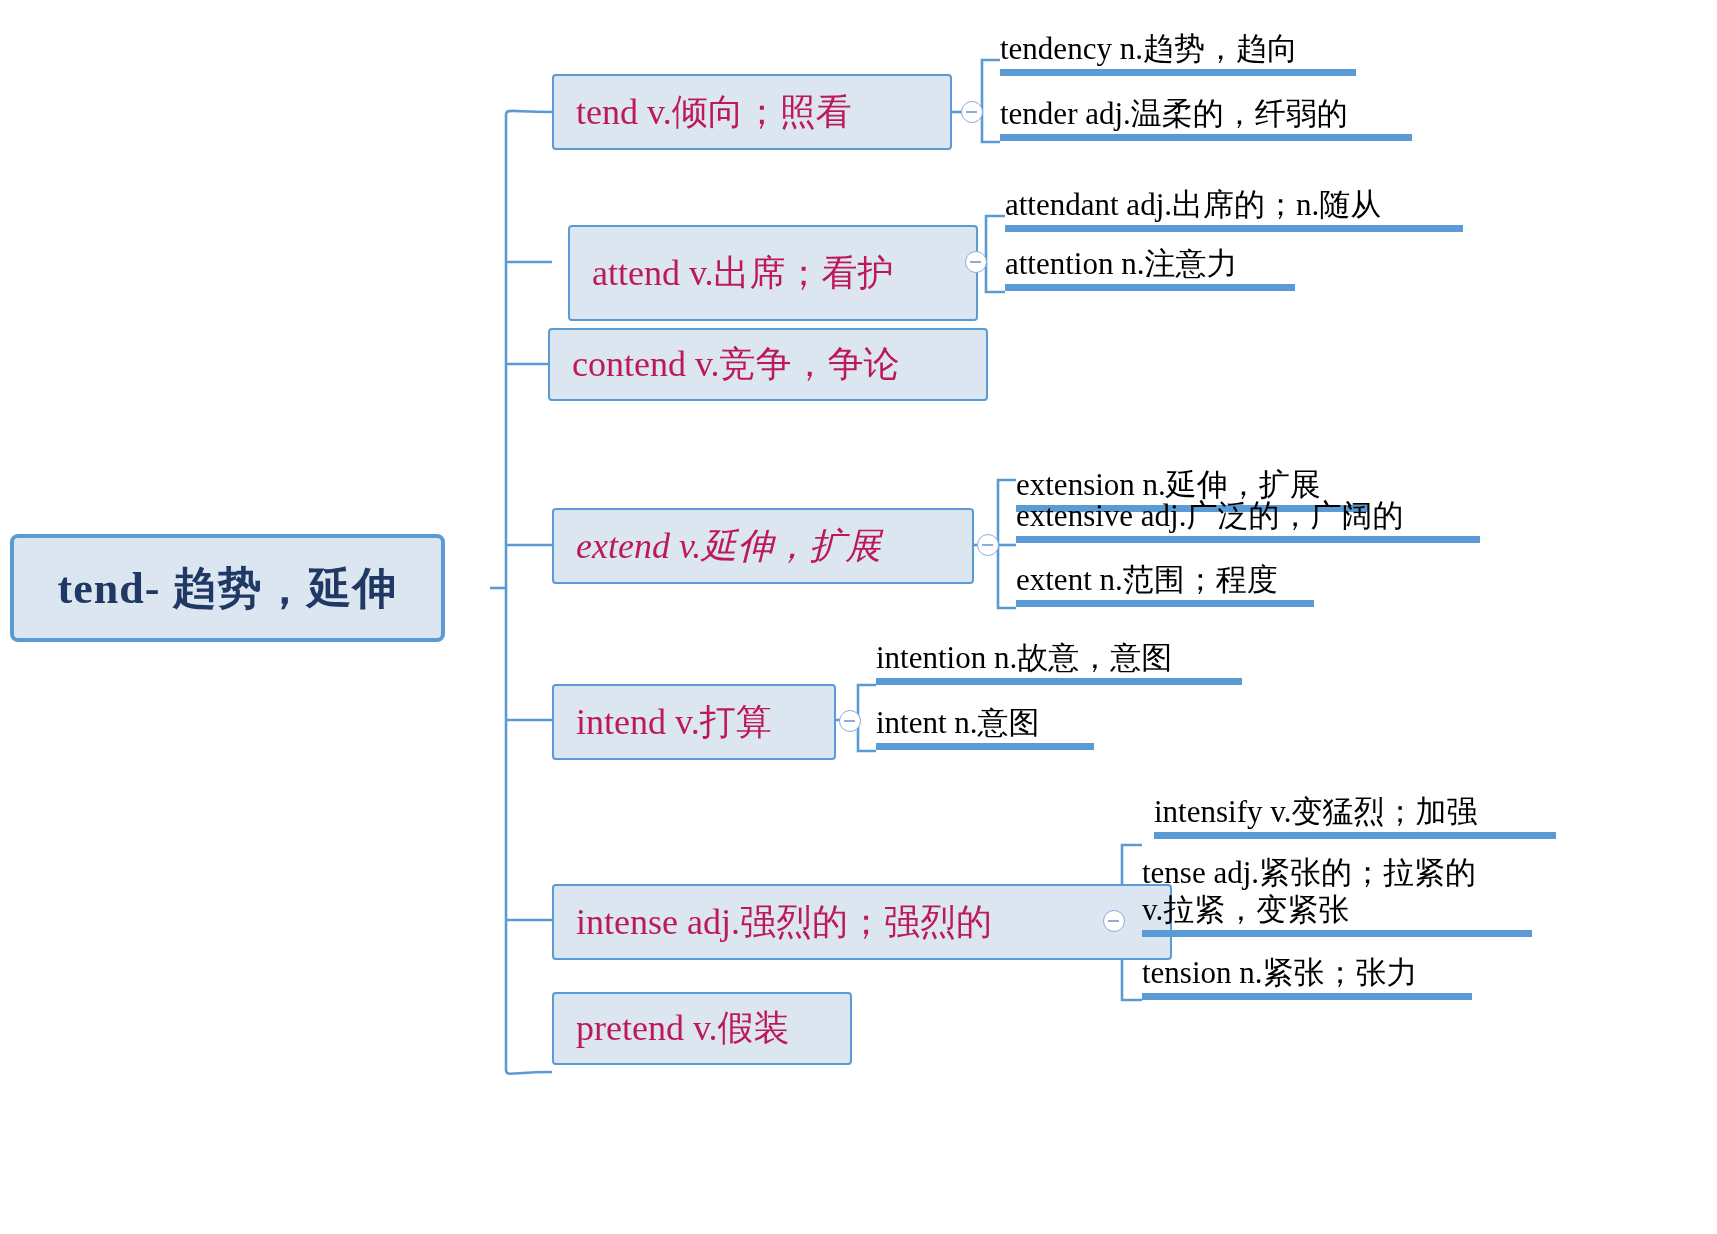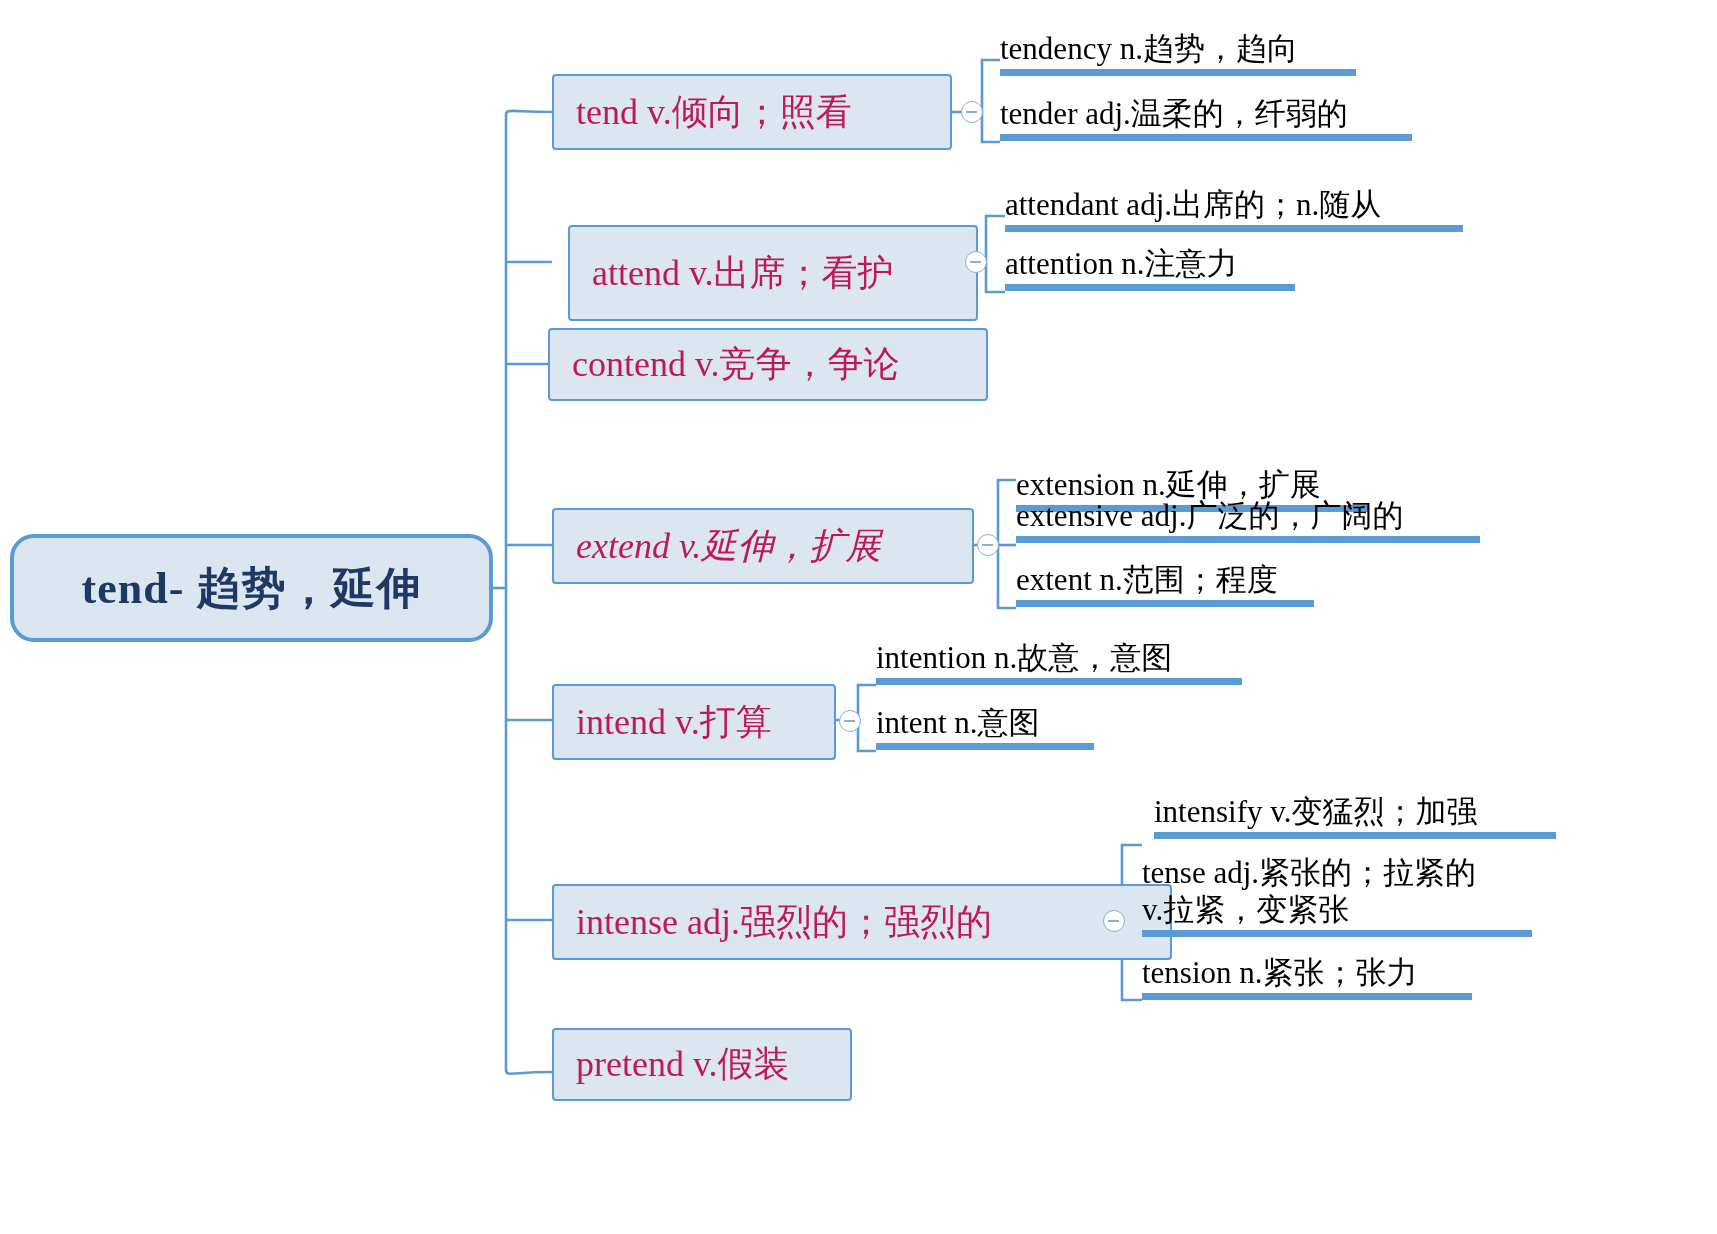--- a/index.html
+++ b/index.html
@@ -24,26 +24,26 @@
     width: 1717px;
     height: 1234px;
     pointer-events: none;
   }
 
   
   .root-node {
     position: absolute;
     left: 10px;
     top: 534px;
-    width: 483px;
+    width: 435px;
     height: 108px;
     box-sizing: border-box;
     background: #dce6f1;
     border: 4px solid #5b9bd5;
-    border-radius: 24px;
+    border-radius: 8px;
     display: flex;
     align-items: center;
     justify-content: center;
     color: #1f3864;
     font-weight: bold;
     font-size: 44px;
     letter-spacing: 1px;
   }
 
   
@@ -228,17 +228,17 @@
     <span class="txt">tense adj.紧张的；拉紧的</span>
     <span class="txt">v.拉紧，变紧张</span>
     <span class="bar" style="width:390px;"></span>
   </div>
 
   <div class="leaf" style="left:1142px; top:955px;">
     <span class="txt">tension n.紧张；张力</span>
     <span class="bar" style="width:330px;"></span>
   </div>
 
-  <div class="node1" style="left:552px; top:1028px; width:300px; height:73px;align-items:center;">
+  <div class="node1" style="left:552px; top:992px; width:300px; height:73px;align-items:center;">
     <span>pretend v.假装</span>
   </div>
 
 </div>
 
 </body></html>

